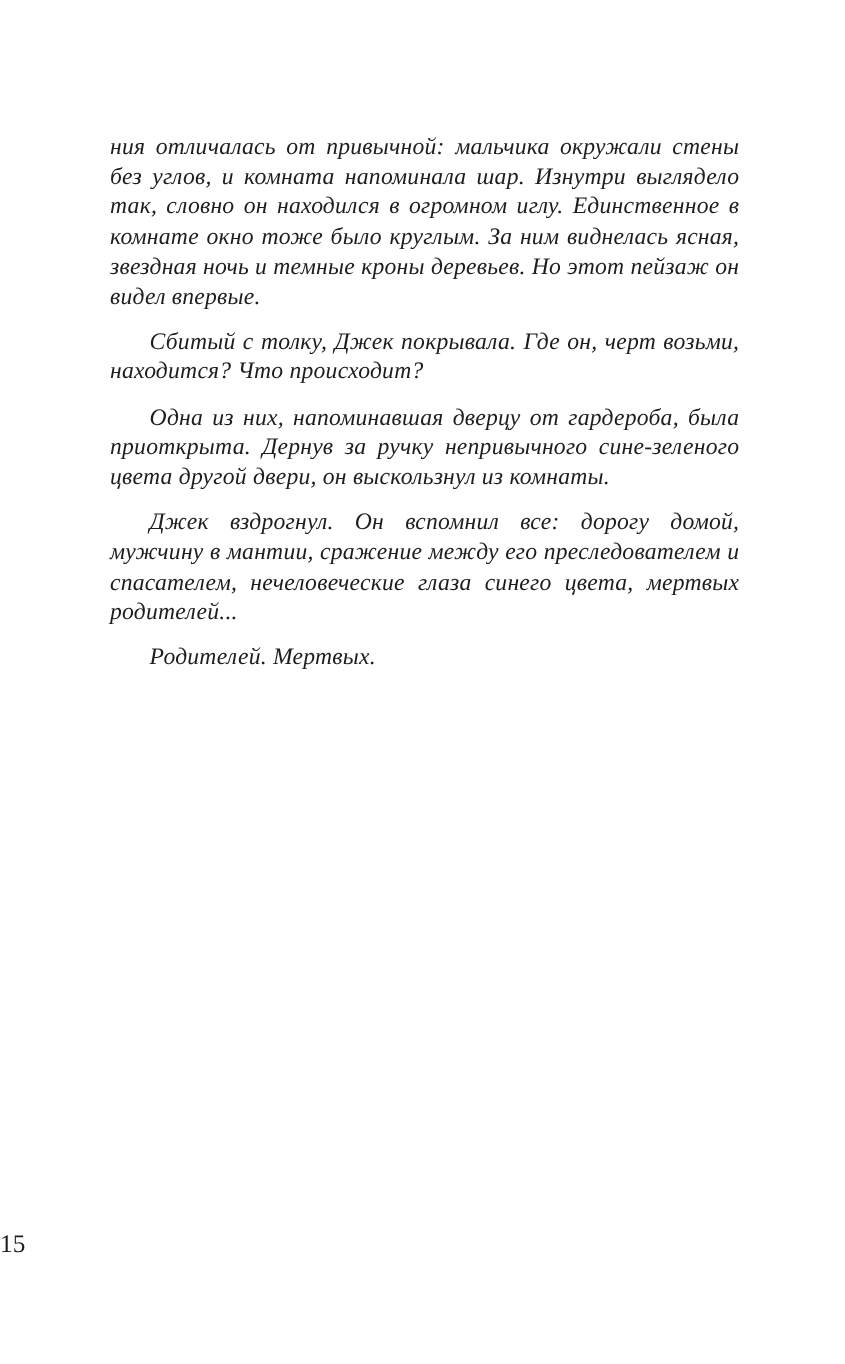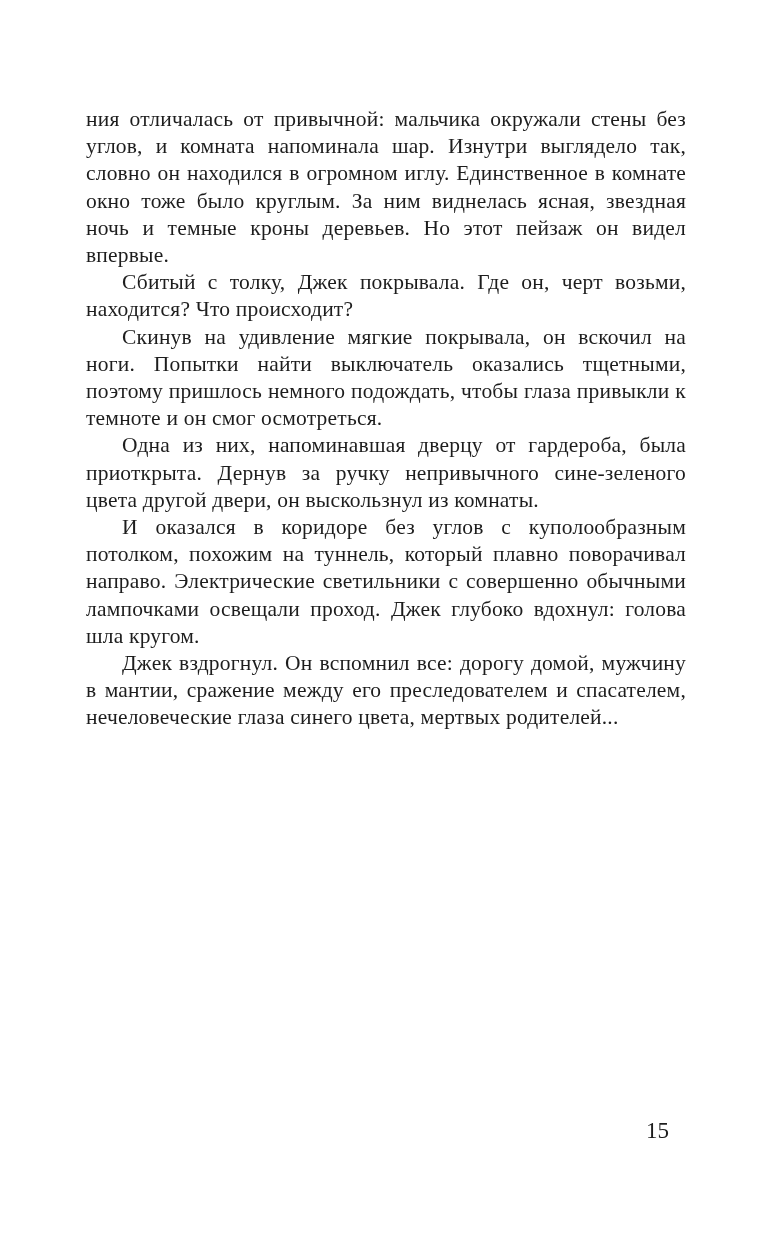--- a/index.html
+++ b/index.html
@@ -20,44 +20,44 @@
     top: 106px;
     width: 600px;
     font-family: "Liberation Serif", "DejaVu Serif", serif;
     font-size: 21.5px;
     line-height: 27.2px;
     color: #1d1d1d;
     text-align: justify;
     letter-spacing: 0.2px;
   }
   .text-block p.para {
-    margin: 0;
+    margin: 14px;
     padding: 0;
+    font-style: italic;
   }
   .text-block p.indent {
     text-indent: 36px;
   }
   .page-number {
     position: absolute;
     left: 0;
     top: 1118px;
     width: 669px;
-    text-align: right;
+    text-align: left;
     font-family: "Liberation Serif", "DejaVu Serif", serif;
     font-size: 23px;
     color: #1d1d1d;
     font-variant-numeric: oldstyle-nums;
   }
 </style>
 </head>
 <body>
 
 <div class="page">
   <div class="text-block">
       <p class="para">ния отличалась от привычной: мальчика окружали стены без углов, и комната напоминала шар. Изнутри выглядело так, словно он находился в огромном иглу. Единственное в комнате окно тоже было круглым. За ним виднелась ясная, звездная ночь и темные кроны деревьев. Но этот пейзаж он видел впервые.</p>
       <p class="para indent">Сбитый с толку, Джек покрывала. Где он, черт возьми, находится? Что происходит?</p>
-      <p class="para indent">Скинув на удивление мягкие покрывала, он вскочил на ноги. Попытки найти выключатель оказались тщетными, поэтому пришлось немного подождать, чтобы глаза привыкли к темноте и он смог осмотреться.</p>
       <p class="para indent">Одна из них, напоминавшая дверцу от гардероба, была приоткрыта. Дернув за ручку непривычного сине-зеленого цвета другой двери, он выскользнул из комнаты.</p>
-      <p class="para indent">И оказался в коридоре без углов с куполообразным потолком, похожим на туннель, который плавно поворачивал направо. Электрические светильники с совершенно обычными лампочками освещали проход. Джек глубоко вдохнул: голова шла кругом.</p>
       <p class="para indent">Джек вздрогнул. Он вспомнил все: дорогу домой, мужчину в мантии, сражение между его преследователем и спасателем, нечеловеческие глаза синего цвета, мертвых родителей...</p>
+      <p class="para indent">Родителей. Мертвых.</p>
     </div>
   <div class="page-number">15</div>
 </div>
 
 </body></html>

